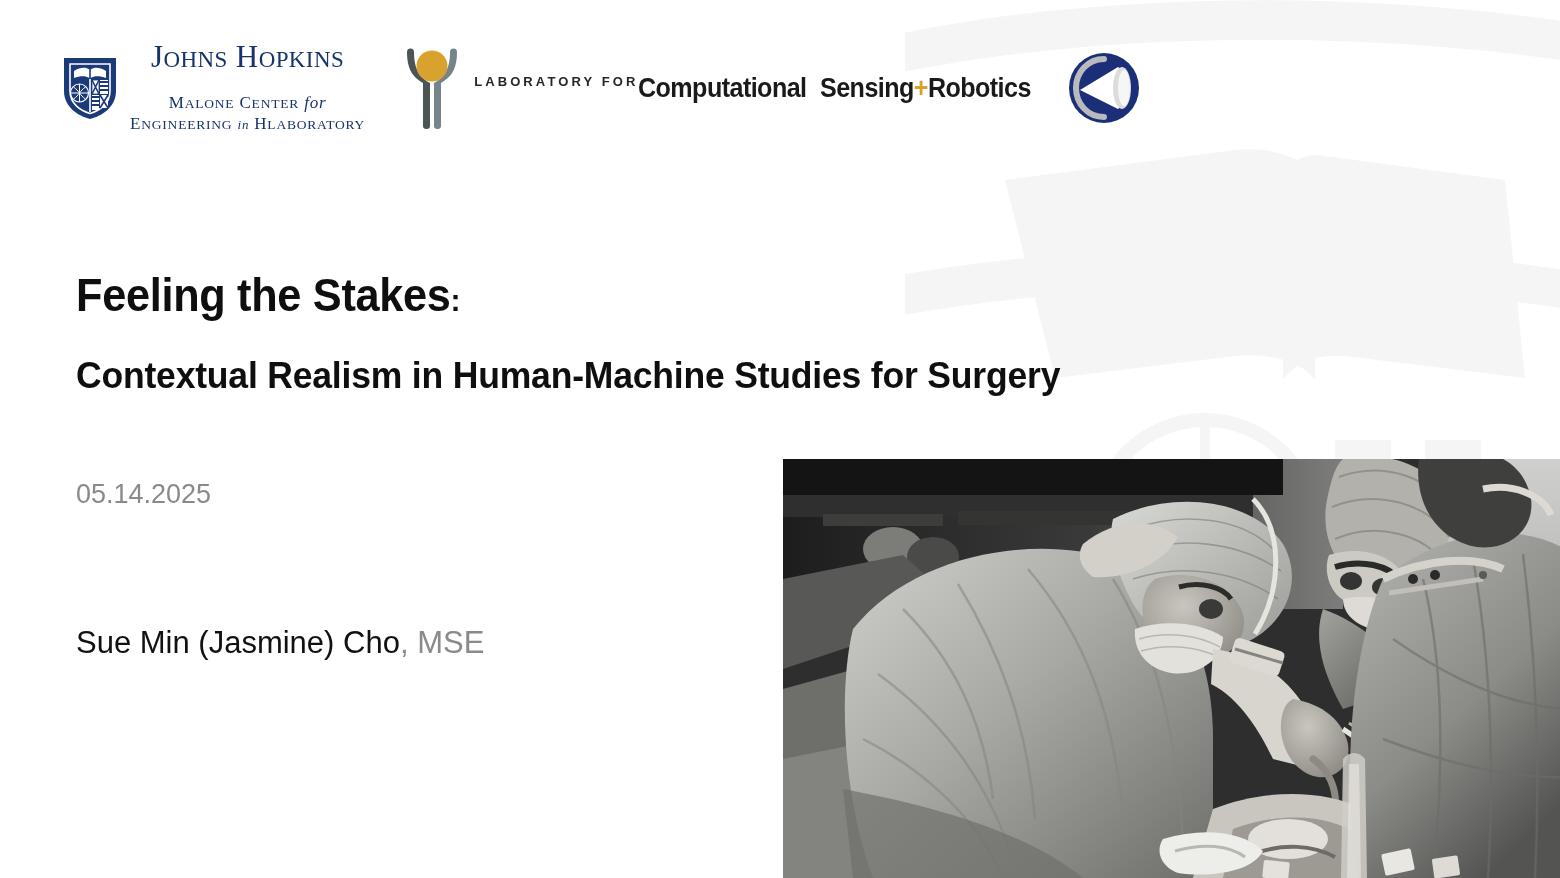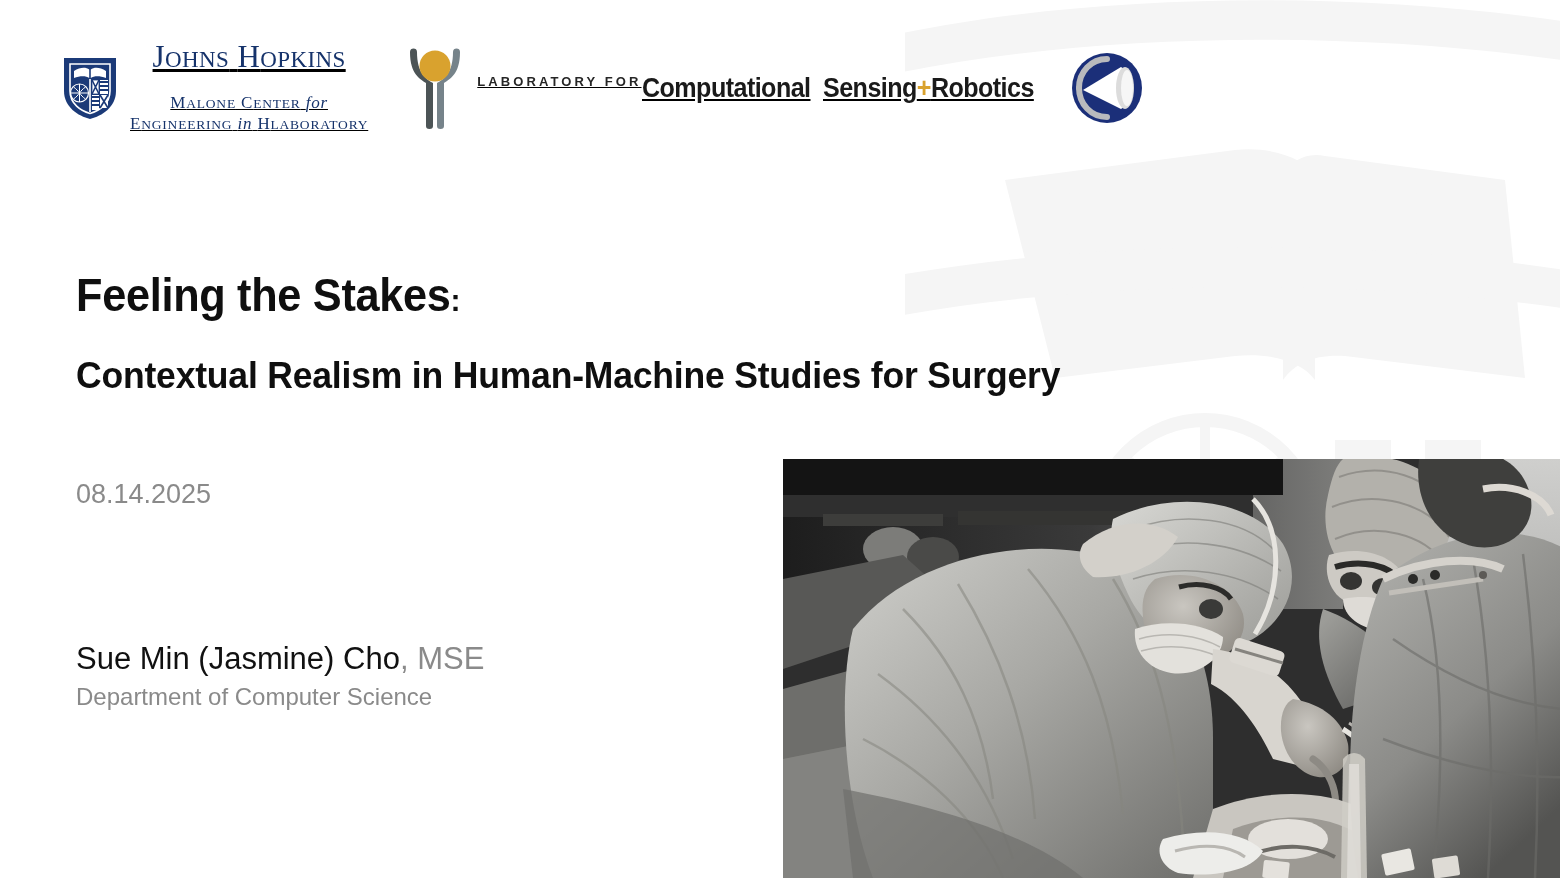--- a/index.html
+++ b/index.html
@@ -28,21 +28,20 @@
   }
 
   
   .logo-bar {
     position: absolute;
     left: 62px;
     top: 38px;
     display: flex;
     align-items: center;
     height: 100px;
-    text-decoration: underline;
   }
 
   
   .jhu-logo { display: flex; align-items: center; }
   .jhu-shield { width: 56px; height: 66px; flex: none; }
   .jhu-words {
     margin-left: 12px;
     display: flex;
     flex-direction: column;
     align-items: center;
@@ -65,21 +64,21 @@
   }
   .jhu-sub1 .sc { font-size: 13.5px; }
   .jhu-sub1 .ital { font-style: italic; font-size: 17px; }
   .jhu-sub2 {
     font-size: 17px;
     letter-spacing: 0.8px;
     line-height: 1.25;
     white-space: nowrap;
   }
   .jhu-sub2 .sc { font-size: 13.5px; margin-top: 37px; }
-  .jhu-sub2 .ital { font-style: italic; font-size: 17px; }
+  .jhu-sub2 .ital { font-style: italic; font-size: 13px; }
 
   
   .lcsr-logo { display: flex; align-items: center; margin-left: 36px; }
   .lcsr-mark { width: 62px; height: 84px; flex: none; }
   .lcsr-words { margin-left: 11px; display: flex; flex-direction: row; }
   .lcsr-lab {
     font-size: 13px;
     letter-spacing: 3.1px;
     color: #262626;
     font-weight: bold;
@@ -146,21 +145,21 @@
     white-space: nowrap;
   }
   .event-date {
     font-size: 27px;
     color: #8a8a8a;
     line-height: 1.48;
     white-space: nowrap;
   }
 
   
-  .author-block { position: absolute; left: 76px; top: 638px; }
+  .author-block { position: absolute; left: 76px; top: 622px; }
   .author-name {
     font-size: 31px;
     color: #111111;
     line-height: 1.35;
     white-space: nowrap;
   }
   .author-degree { color: #8a8a8a; }
   .author-dept, .author-org {
     font-size: 24px;
     color: #8a8a8a;
@@ -260,26 +259,25 @@
         <ellipse cx="58" cy="38" rx="6" ry="18" fill="#f6f6f6"></ellipse>
       </svg>
     </div>
 
   </div>
 
   <div class="title-1"><span>Feeling the Stakes</span><span class="colon">:</span></div>
   <div class="title-2">Contextual Realism in Human-Machine Studies for Surgery</div>
 
   <div class="event-block">
-    <div class="event-date">08.14.2025</div>
+    <div class="event-date">05.14.2025</div>
   </div>
 
   <div class="author-block">
     <div class="author-name"><span>Sue Min (Jasmine) Cho</span><span class="author-degree">, MSE</span></div>
-    <div class="author-dept">Department of Computer Science</div>
   </div>
 
   <div class="photo">
     <svg viewBox="0 0 777 419" preserveAspectRatio="xMidYMid slice" aria-hidden="true">
       <defs>
         <linearGradient id="gownA" x1="0" y1="0" x2="1" y2="1">
           <stop offset="0%" stop-color="#cfcfcb"></stop>
           <stop offset="45%" stop-color="#a8a8a4"></stop>
           <stop offset="100%" stop-color="#6e6e6b"></stop>
         </linearGradient>

